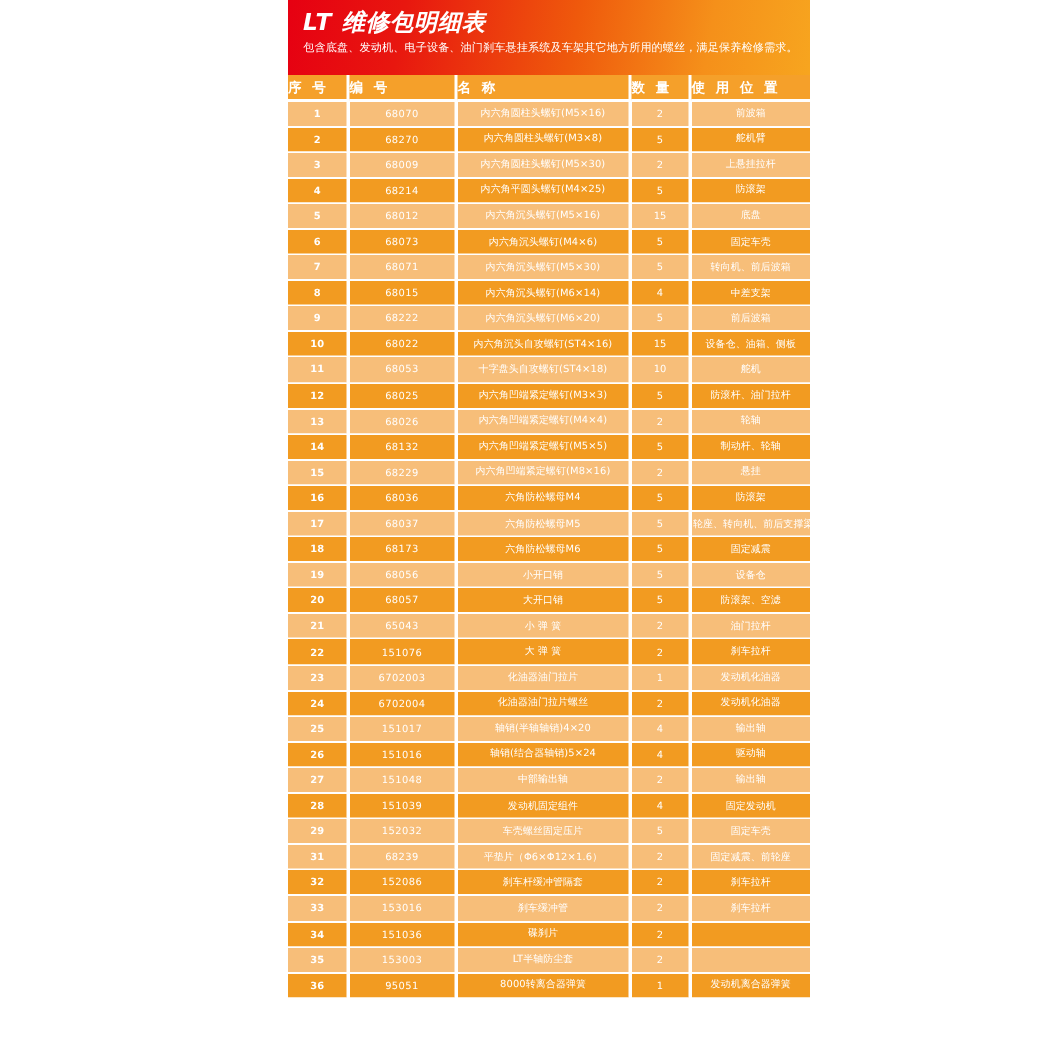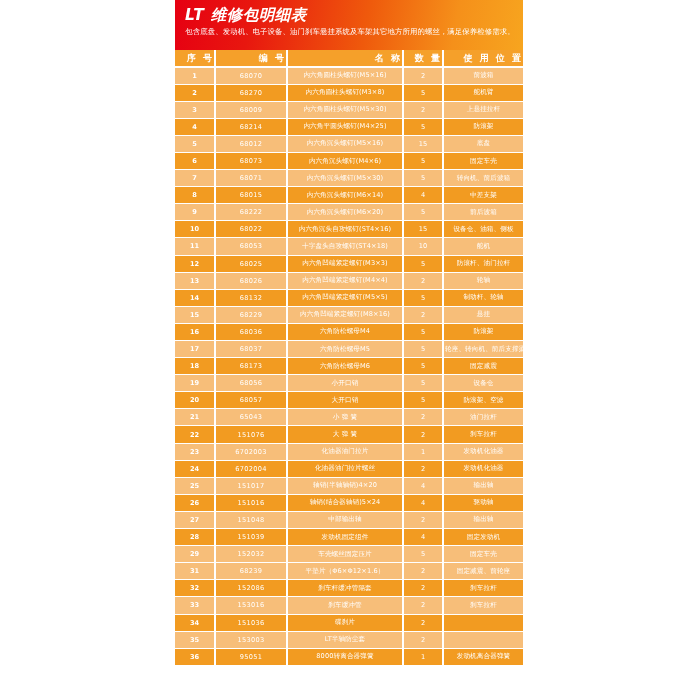--- a/index.html
+++ b/index.html
@@ -10,21 +10,21 @@
     font-family: "DejaVu Sans", "Liberation Sans", sans-serif;
   }
   #page {
     position: relative;
     width: 700px; height: 700px;
     background: #ffffff;
     overflow: hidden;
   }
   .sheet {
     position: absolute;
-    left: 175px;
+    left: 192px;
     top: 0px;
     width: 348px;
     height: 700px;
     background: #ffffff;
     overflow: hidden;
   }
   
   .banner {
     position: relative;
     width: 348px;
@@ -63,21 +63,21 @@
   table.parts col.c-qty   { width: 40px; }
   table.parts col.c-pos   { width: 80px; }
 
   table.parts thead th {
     height: 17px;
     background: #f5a02a;
     color: #ffffff;
     font-size: 9px;
     font-weight: bold;
     letter-spacing: 2px;
-    text-align: right;
+    text-align: left;
     border-right: 2px solid #ffffff;
     border-bottom: 2px solid #ffffff;
     padding: 0;
   }
   table.parts thead th:last-child { border-right: none; }
 
   table.parts tbody td {
     height: 17.1px;
     text-align: center;
     vertical-align: middle;

